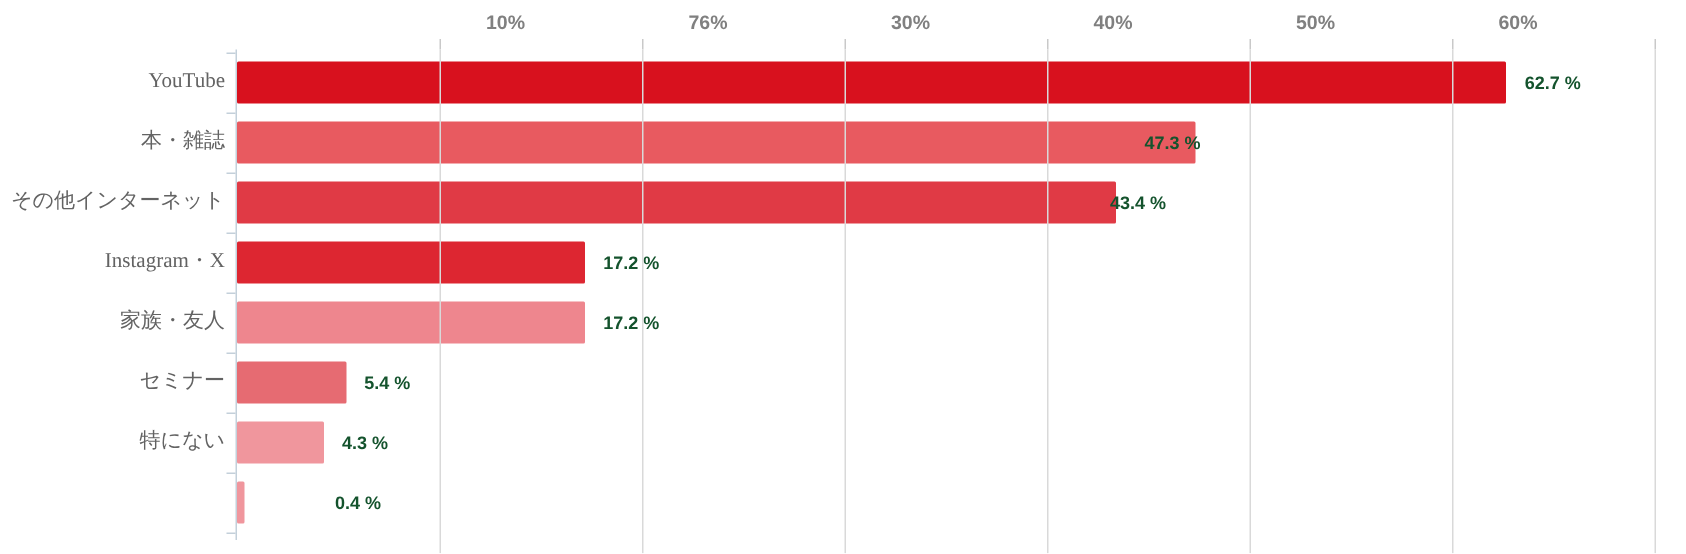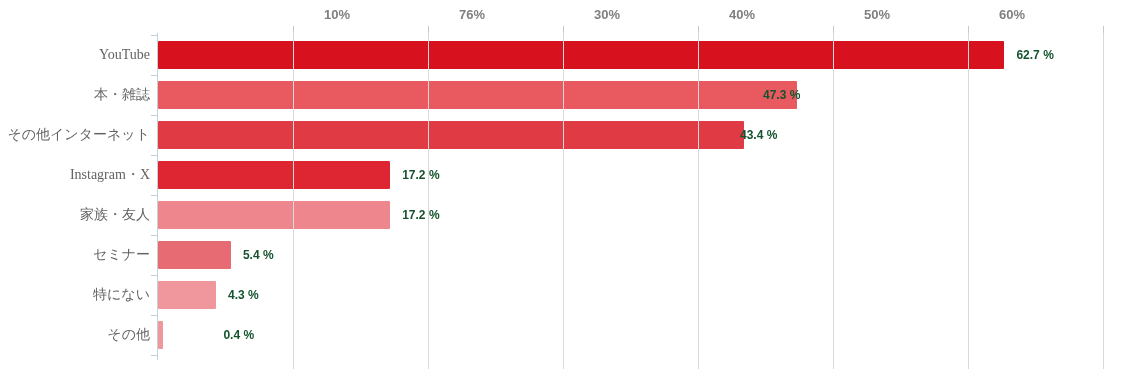--- a/index.html
+++ b/index.html
@@ -156,21 +156,20 @@
         <div class="cat-label">セミナー</div>
         <div class="bar" style="width: 72.9px; background: rgb(230, 107, 114);"></div>
         <div class="value-label" style="left: 242.9px;">5.4 %</div>
       </div>
       <div class="bar-row" style="top: 242px;">
         <div class="cat-label">特にない</div>
         <div class="bar" style="width: 58.05px; background: rgb(240, 150, 157);"></div>
         <div class="value-label" style="left: 228.05px;">4.3 %</div>
       </div>
       <div class="bar-row" style="top: 282px;">
-        <div class="cat-label">その他</div>
         <div class="bar" style="width: 5.4px; background: rgb(240, 150, 157);"></div>
         <div class="value-label" style="left: 175.4px; margin-left: 48px;">0.4 %</div>
       </div>
     </div>
 
 <div class="x-tick-mark" style="left: 293px;"></div>
     <div class="gridline" style="left: 293px;"></div>
     <div class="x-tick-mark" style="left: 428px;"></div>
     <div class="gridline" style="left: 428px;"></div>
     <div class="x-tick-mark" style="left: 563px;"></div>

